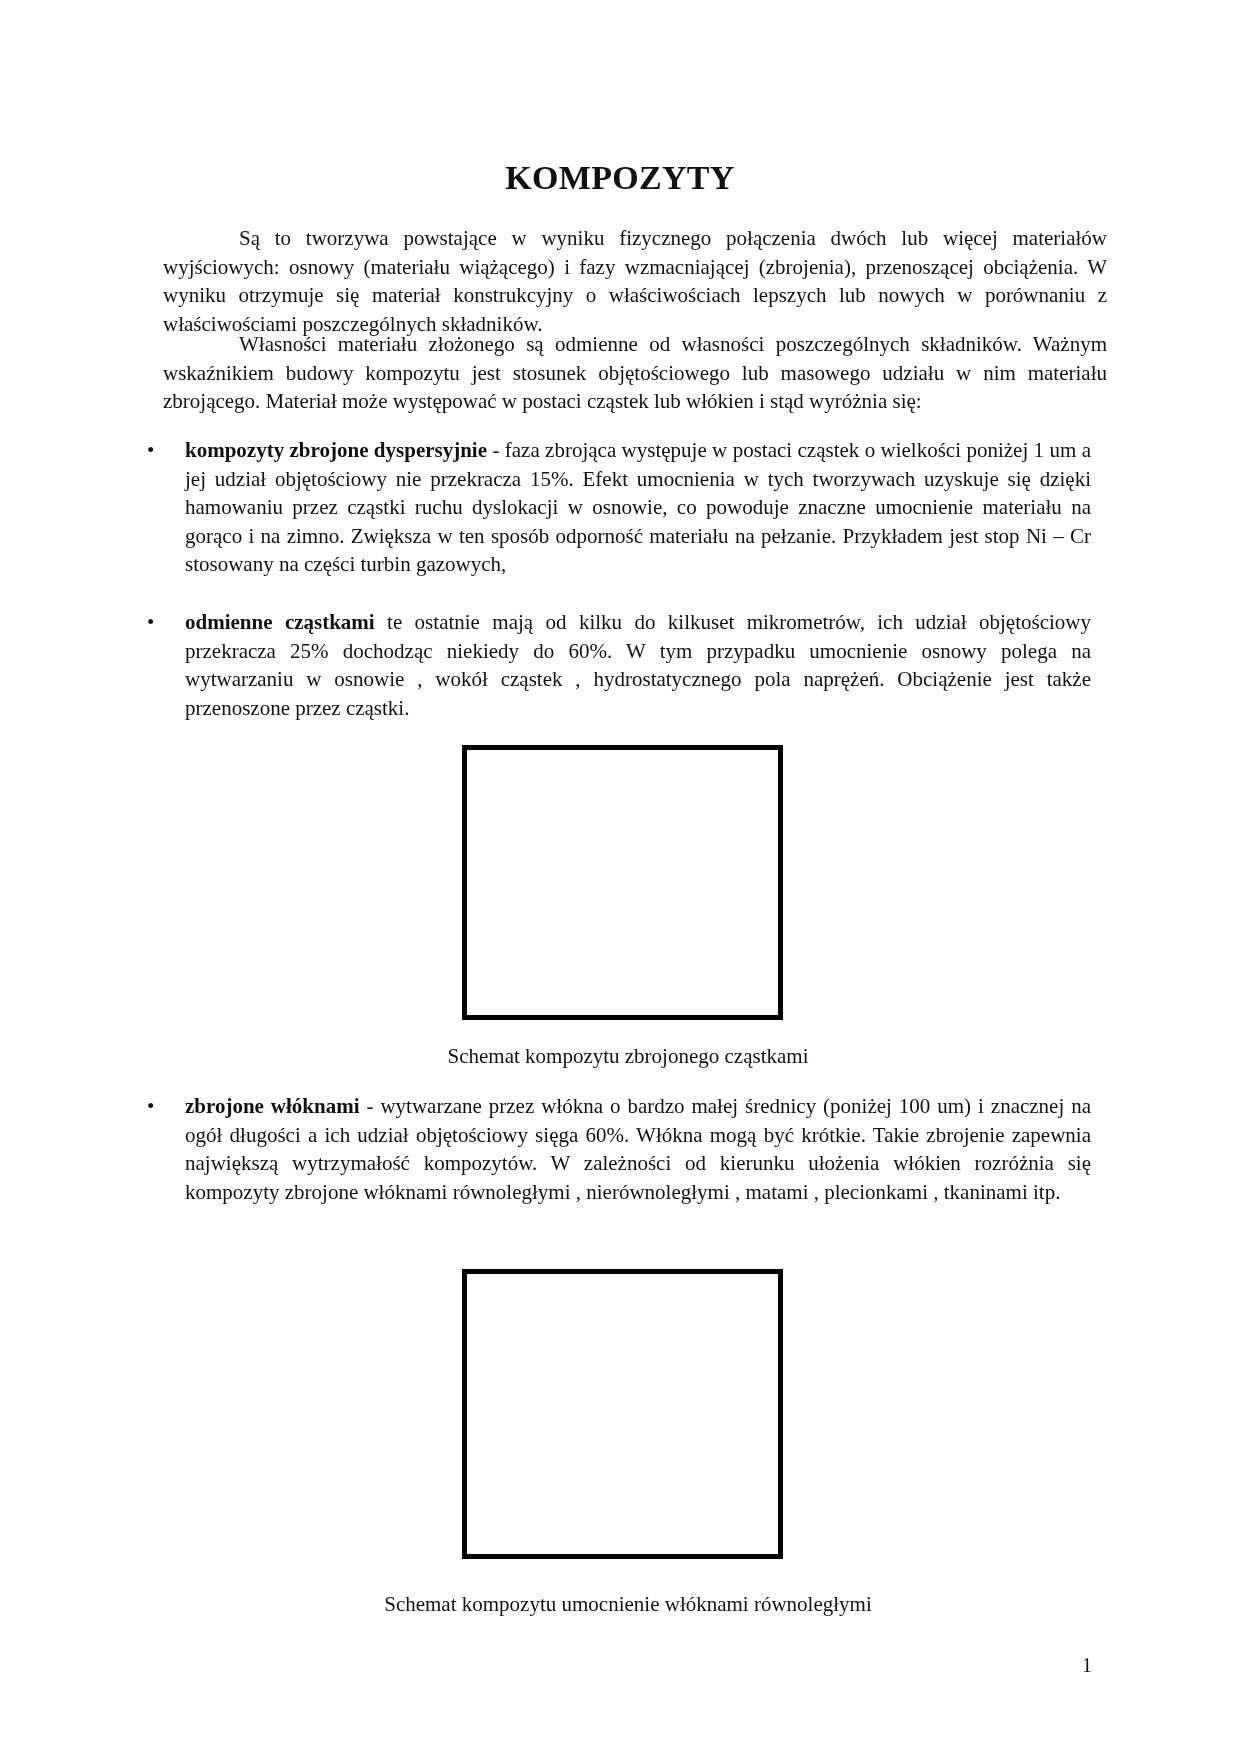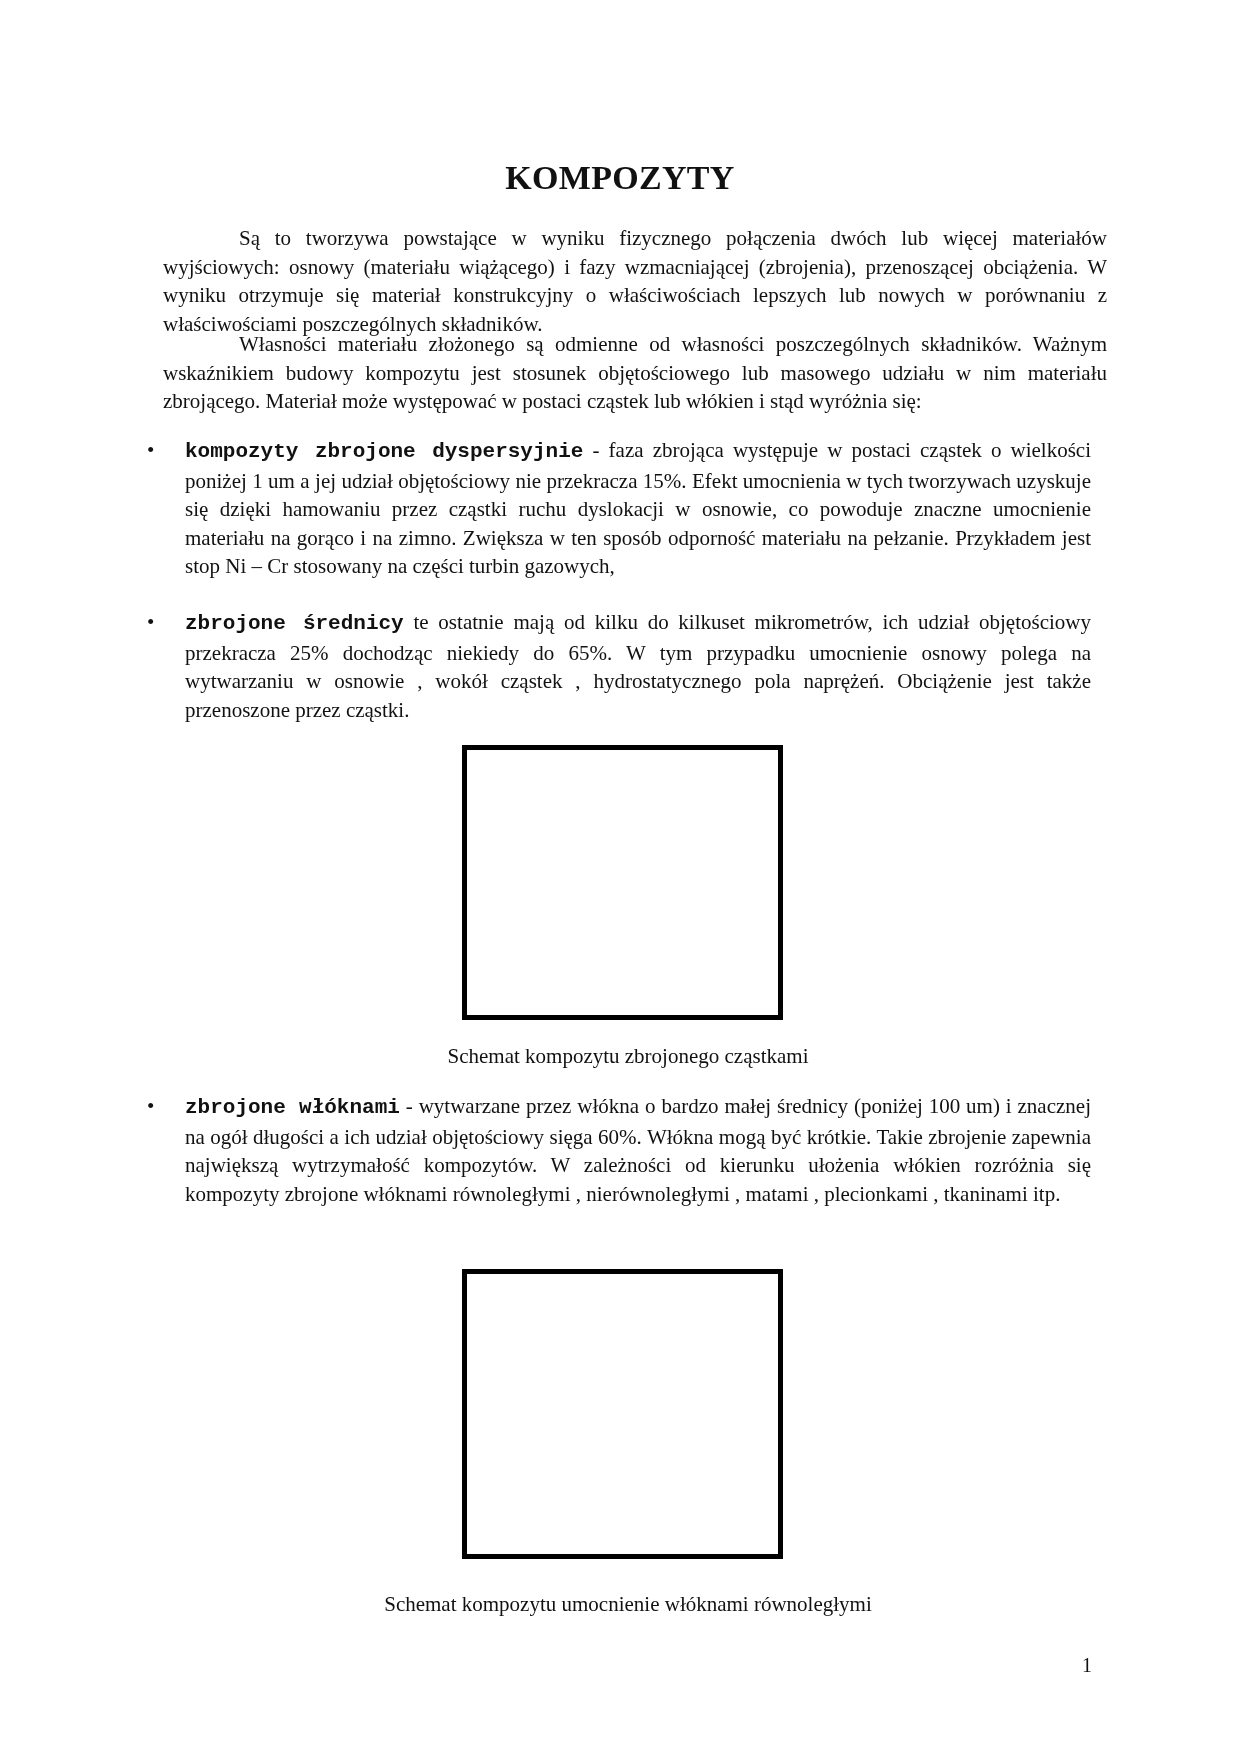--- a/index.html
+++ b/index.html
@@ -6,21 +6,21 @@
     body { width: 1240px; height: 1754px; position: relative; overflow: hidden; color: #111111;
            font-family: "Liberation Serif", "DejaVu Serif", serif; }
     .title { position: absolute; left: 0; width: 1240px; top: 135px; text-align: center;
              font-size: 34px; font-weight: bold; line-height: 40px; letter-spacing: 0.3px; }
     .para { position: absolute; left: 147px; width: 944px; font-size: 21px; line-height: 28.6px;
             text-align: justify; text-align-last: left; margin: 16px; }
     .para .indent { display: inline-block; width: 76px; }
     .bullet-item { position: absolute; left: 147px; width: 944px; font-size: 21px; line-height: 28.6px; }
     .bullet-dot { position: absolute; left: 0; top: 0; width: 38px; font-size: 21px; line-height: 28.6px; }
     .bullet-text { margin-left: 38px; text-align: justify; text-align-last: left; }
-    .bold { font-weight: bold; font-family: Liberation Mono, monospace; }
+    .bold { font-weight: bold; }
     .figure-box { position: absolute; border: 5px solid #000000; box-sizing: border-box; background: #ffffff; }
     .caption { position: absolute; left: 8px; width: 1240px; text-align: center; font-size: 21px; line-height: 28px; }
     .page-number { position: absolute; left: 1070px; width: 22px; text-align: right; top: 1652px;
                    font-size: 20px; line-height: 26px; }
   </style>
 </head>
 <body>
 
 <h1 class="title">KOMPOZYTY</h1>
 
@@ -28,21 +28,21 @@
 
 <p class="para" style="top:314px;"><span class="indent"></span><span>Własności materiału złożonego są odmienne od własności poszczególnych składników. Ważnym wskaźnikiem budowy kompozytu jest stosunek objętościowego lub masowego udziału w nim materiału zbrojącego. Materiał może występować w postaci cząstek lub włókien i stąd wyróżnia się:</span></p>
 
 <div class="bullet-item" style="top:436px;">
   <span class="bullet-dot">•</span>
   <div class="bullet-text"><span class="bold">kompozyty zbrojone dyspersyjnie</span><span> - faza zbrojąca występuje w postaci cząstek o wielkości poniżej 1 um a jej udział objętościowy nie przekracza 15%. Efekt umocnienia w tych tworzywach uzyskuje się dzięki hamowaniu przez cząstki ruchu dyslokacji w osnowie, co powoduje znaczne umocnienie materiału na gorąco i na zimno. Zwiększa w ten sposób odporność materiału na pełzanie. Przykładem jest stop Ni – Cr stosowany na części turbin gazowych,</span></div>
 </div>
 
 <div class="bullet-item" style="top:608px;">
   <span class="bullet-dot">•</span>
-  <div class="bullet-text"><span class="bold">zbrojone średnicy</span><span> te ostatnie mają od kilku do kilkuset mikrometrów, ich udział objętościowy przekracza 25% dochodząc niekiedy do 65%. W tym przypadku umocnienie osnowy polega na wytwarzaniu w osnowie , wokół cząstek , hydrostatycznego pola naprężeń. Obciążenie jest także przenoszone przez cząstki.</span></div>
+  <div class="bullet-text"><span class="bold">odmienne cząstkami</span><span> te ostatnie mają od kilku do kilkuset mikrometrów, ich udział objętościowy przekracza 25% dochodząc niekiedy do 60%. W tym przypadku umocnienie osnowy polega na wytwarzaniu w osnowie , wokół cząstek , hydrostatycznego pola naprężeń. Obciążenie jest także przenoszone przez cząstki.</span></div>
 </div>
 
 <div class="figure-box" style="left:462px; top:745px; width:321px; height:275px;"></div>
 <div class="caption" style="top:1042px;">Schemat kompozytu zbrojonego cząstkami</div>
 
 <div class="bullet-item" style="top:1092px;">
   <span class="bullet-dot">•</span>
   <div class="bullet-text"><span class="bold">zbrojone włóknami</span><span> - wytwarzane przez włókna o bardzo małej średnicy (poniżej 100 um) i znacznej na ogół długości a ich udział objętościowy sięga 60%. Włókna mogą być krótkie. Takie zbrojenie zapewnia największą wytrzymałość kompozytów. W zależności od kierunku ułożenia włókien rozróżnia się kompozyty zbrojone włóknami równoległymi , nierównoległymi , matami , plecionkami , tkaninami itp.</span></div>
 </div>
 

